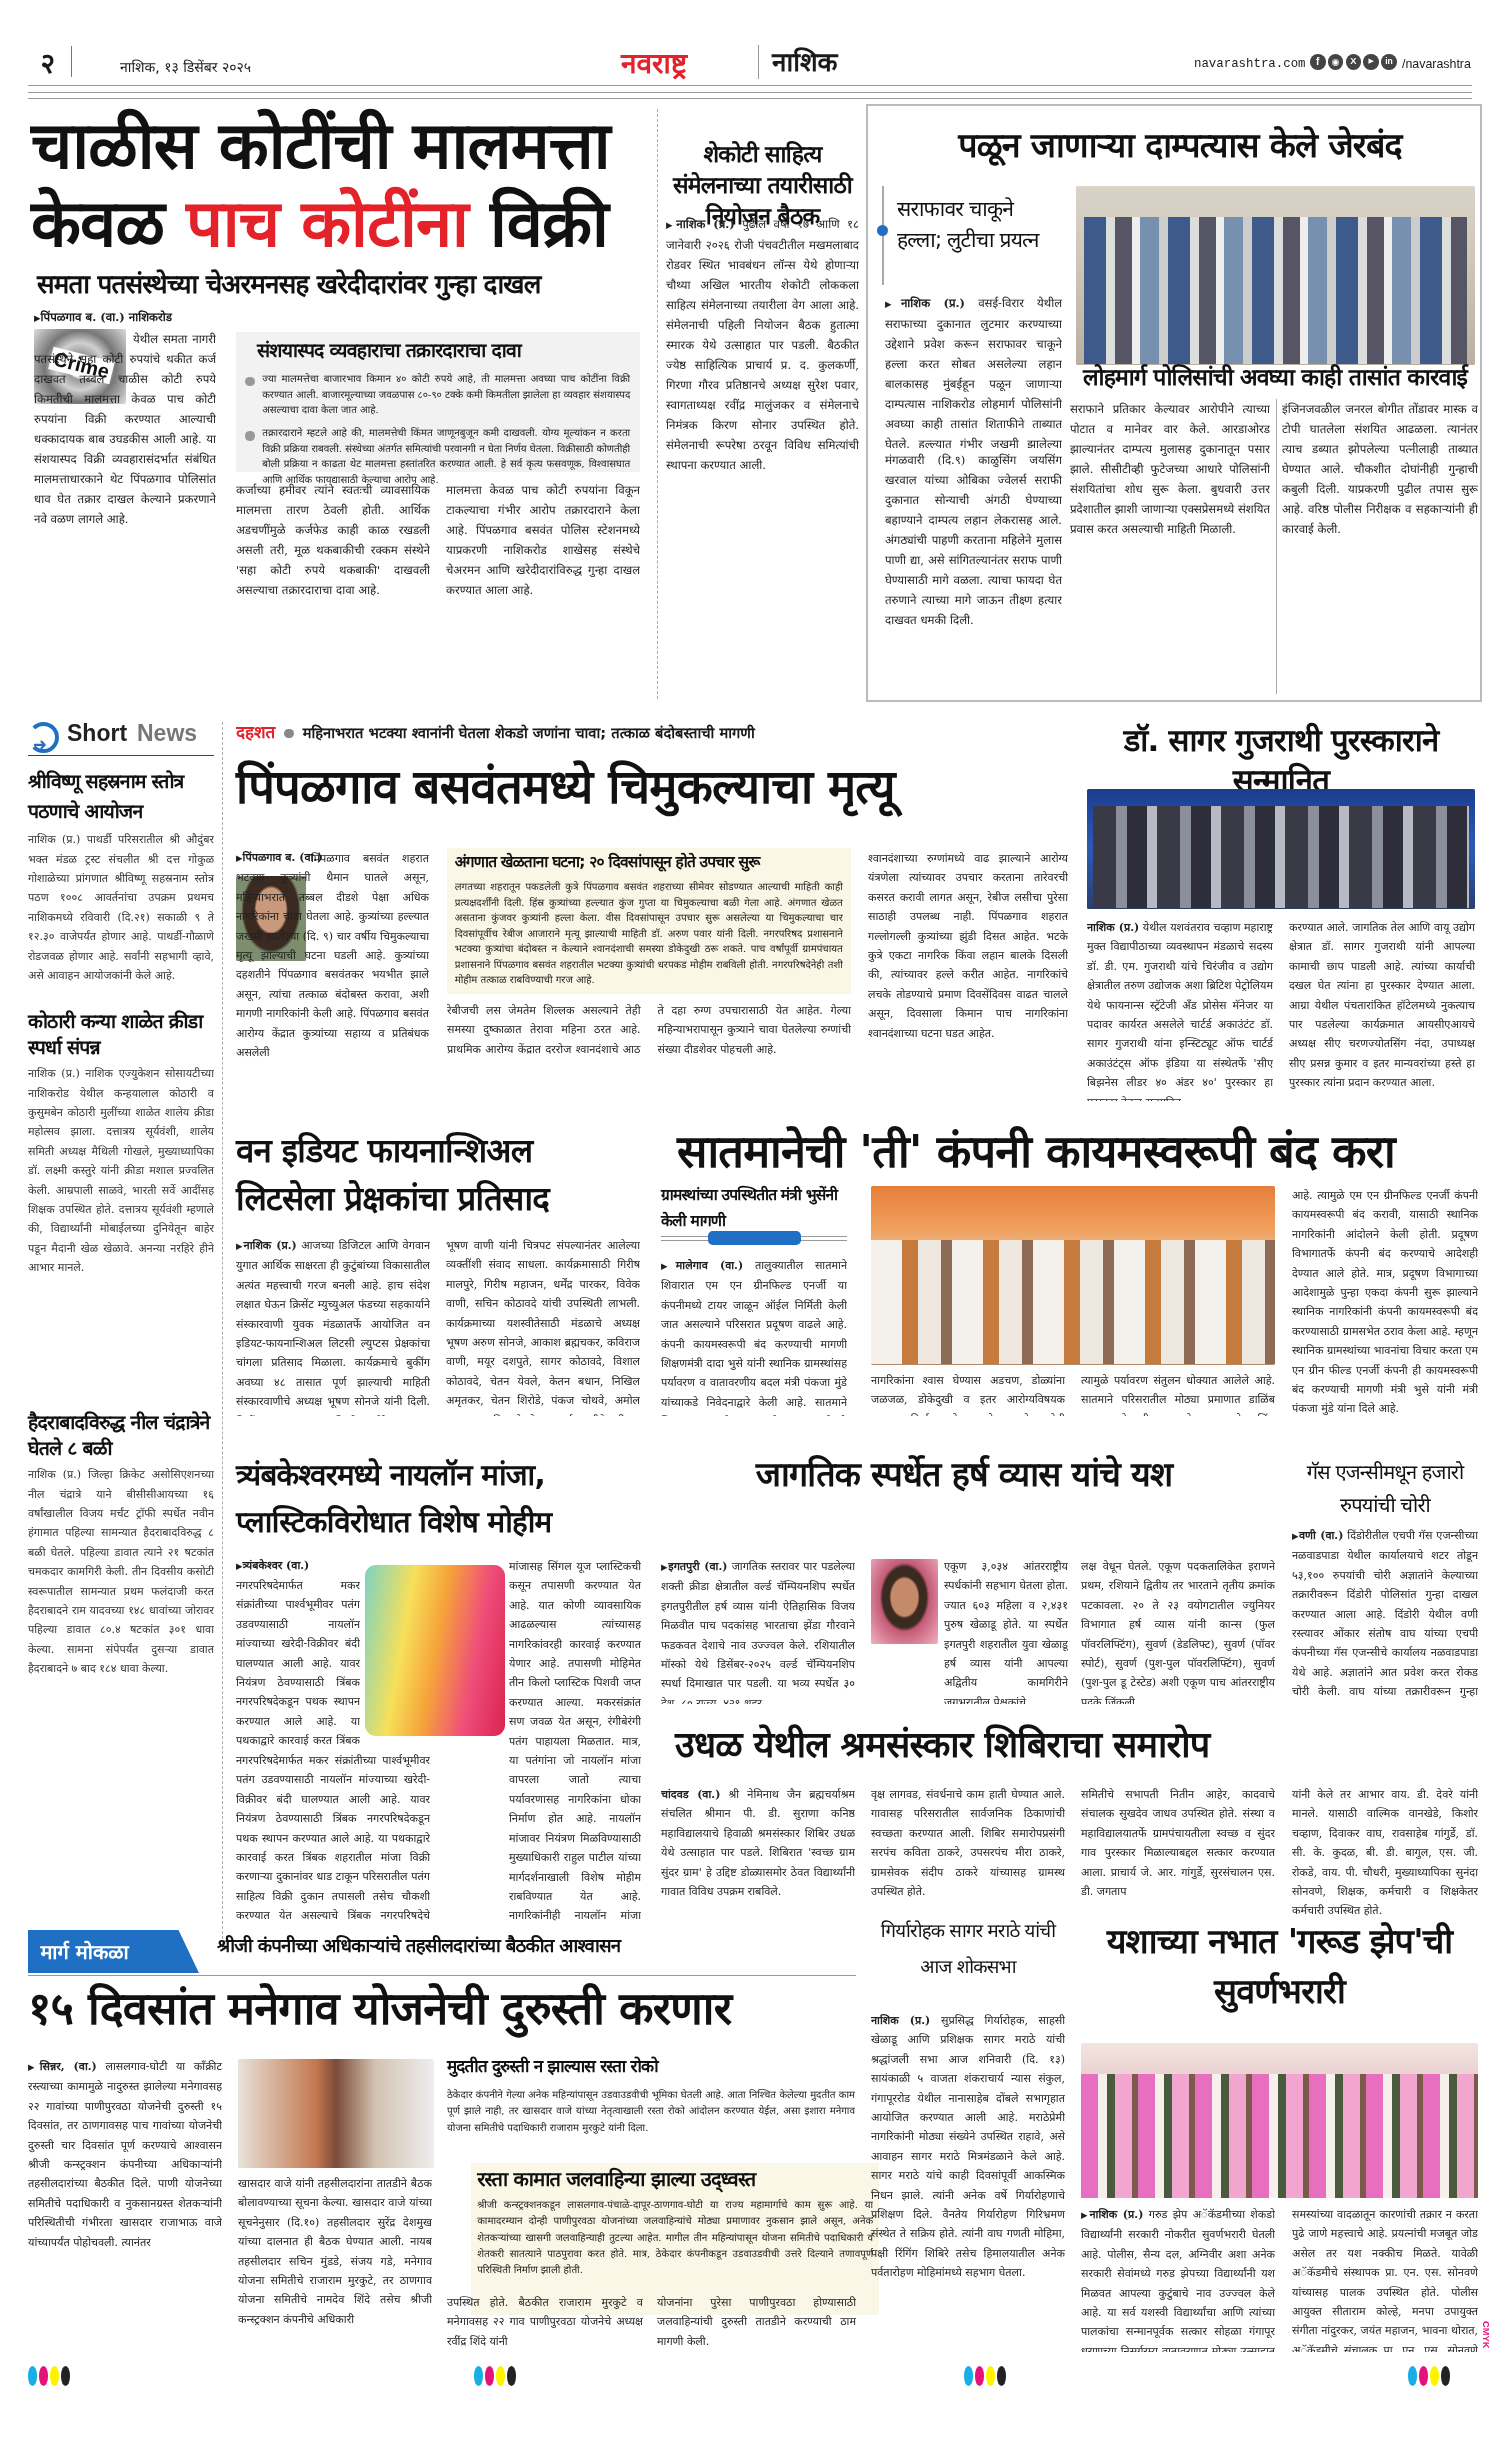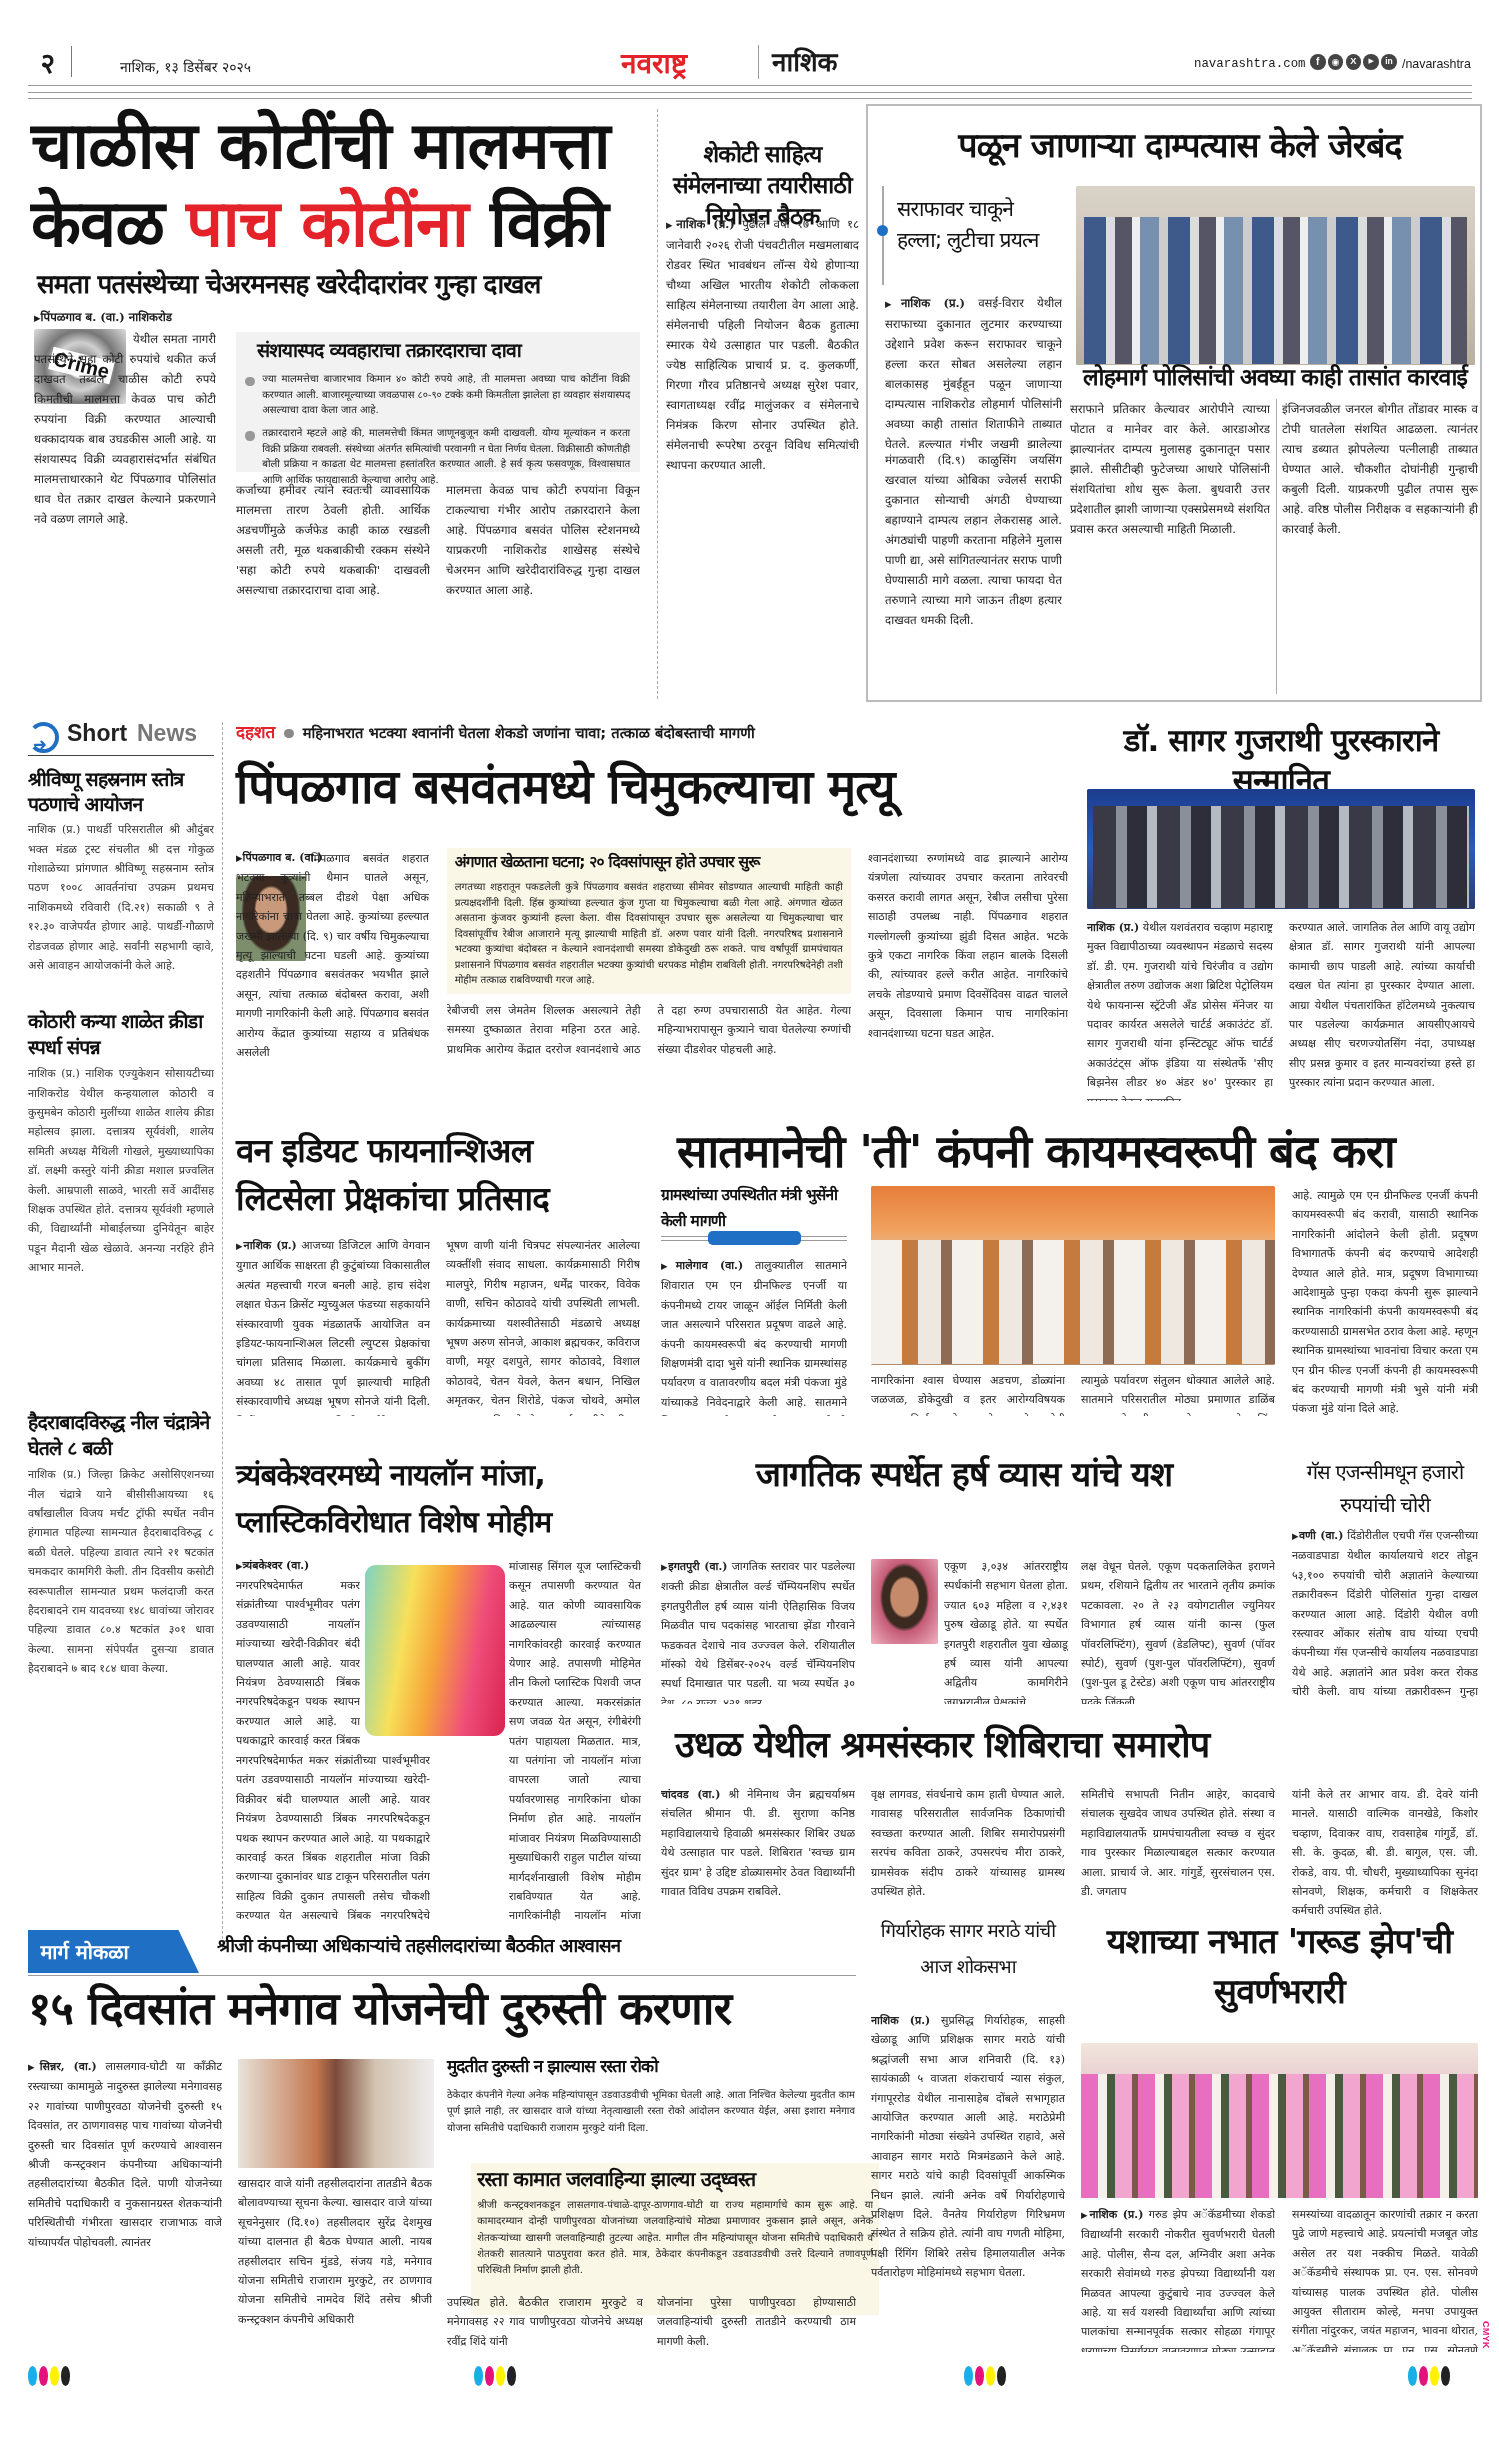--- a/index.html
+++ b/index.html
@@ -100,21 +100,21 @@
 
 <div class="abs" style="left:28px; top:720px; width:186px; height:36px; border-bottom:1.6px solid #444;">
   <span class="abs" style="left:0; top:1.6px; width:31px; height:31px; border-radius:50%; border:4.7px solid #1f6fc4; border-left-color:transparent;"></span>
   <span class="abs" style="left:4.7px; top:14px; font-size:17px; color:#1f6fc4; font-weight:bold;">➜</span>
   <span class="abs" style="left:39px; top:0; font-size:23px; font-weight:bold; color:#222; font-family:'Liberation Sans',sans-serif;">Short</span>
   <span class="abs" style="left:109px; top:0; font-size:23px; font-weight:bold; color:#777; font-family:'Liberation Sans',sans-serif;">News</span>
 </div>
 <div class="vsep" style="left:222px; top:722px; height:1227px;"></div>
 
 <div class="abs" style="left:28px; top:767px; width:186px;">
-  <div class="hl" style="font-size:19.4px; line-height:25px;">श्रीविष्णू सहस्रनाम स्तोत्र पठणाचे आयोजन</div>
+  <div class="hl" style="font-size:19.4px; line-height:30px;">श्रीविष्णू सहस्रनाम स्तोत्र पठणाचे आयोजन</div>
   <div class="dotted-col-text" style="margin-top:3.1px; height:179px; overflow:hidden;">नाशिक (प्र.) पाथर्डी परिसरातील श्री औदुंबर भक्त मंडळ ट्रस्ट संचलीत श्री दत्त गोकुळ गोशाळेच्या प्रांगणात श्रीविष्णू सहस्रनाम स्तोत्र पठण १००८ आवर्तनांचा उपक्रम प्रथमच नाशिकमध्ये रविवारी (दि.२१) सकाळी ९ ते १२.३० वाजेपर्यंत होणार आहे. पाथर्डी-गौळाणे रोडजवळ होणार आहे. सर्वांनी सहभागी व्हावे, असे आवाहन आयोजकांनी केले आहे.</div>
 </div>
 <div class="abs" style="left:28px; top:1009px; width:186px;">
   <div class="hl" style="font-size:19.4px; line-height:26px;">कोठारी कन्या शाळेत क्रीडा स्पर्धा संपन्न</div>
   <div class="dotted-col-text" style="margin-top:3.1px; height:334px; overflow:hidden;">नाशिक (प्र.) नाशिक एज्युकेशन सोसायटीच्या नाशिकरोड येथील कन्हयालाल कोठारी व कुसुमबेन कोठारी मुलींच्या शाळेत शालेय क्रीडा महोत्सव झाला. दत्तात्रय सूर्यवंशी, शालेय समिती अध्यक्ष मैथिली गोखले, मुख्याध्यापिका डॉ. लक्ष्मी कस्तुरे यांनी क्रीडा मशाल प्रज्वलित केली. आम्रपाली साळवे, भारती सर्वे आदींसह शिक्षक उपस्थित होते. दत्तात्रय सूर्यवंशी म्हणाले की, विद्यार्थ्यांनी मोबाईलच्या दुनियेतून बाहेर पडून मैदानी खेळ खेळावे. अनन्या नरहिरे हीने आभार मानले.</div>
 </div>
 <div class="abs" style="left:28px; top:1410px; width:186px;">
   <div class="hl" style="font-size:19.4px; line-height:26px;">हैदराबादविरुद्ध नील चंद्रात्रेने घेतले ८ बळी</div>
   <div class="dotted-col-text" style="margin-top:3.1px; height:466px; overflow:hidden;">नाशिक (प्र.) जिल्हा क्रिकेट असोसिएशनच्या नील चंद्रात्रे याने बीसीसीआयच्या १६ वर्षांखालील विजय मर्चंट ट्रॉफी स्पर्धेत नवीन हंगामात पहिल्या सामन्यात हैदराबादविरुद्ध ८ बळी घेतले. पहिल्या डावात त्याने २१ षटकांत चमकदार कामगिरी केली. तीन दिवसीय कसोटी स्वरूपातील सामन्यात प्रथम फलंदाजी करत हैदराबादने राम यादवच्या १४८ धावांच्या जोरावर पहिल्या डावात ८०.४ षटकांत ३०१ धावा केल्या. सामना संपेपर्यंत दुसऱ्या डावात हैदराबादने ७ बाद १८४ धावा केल्या.</div>
 </div>

